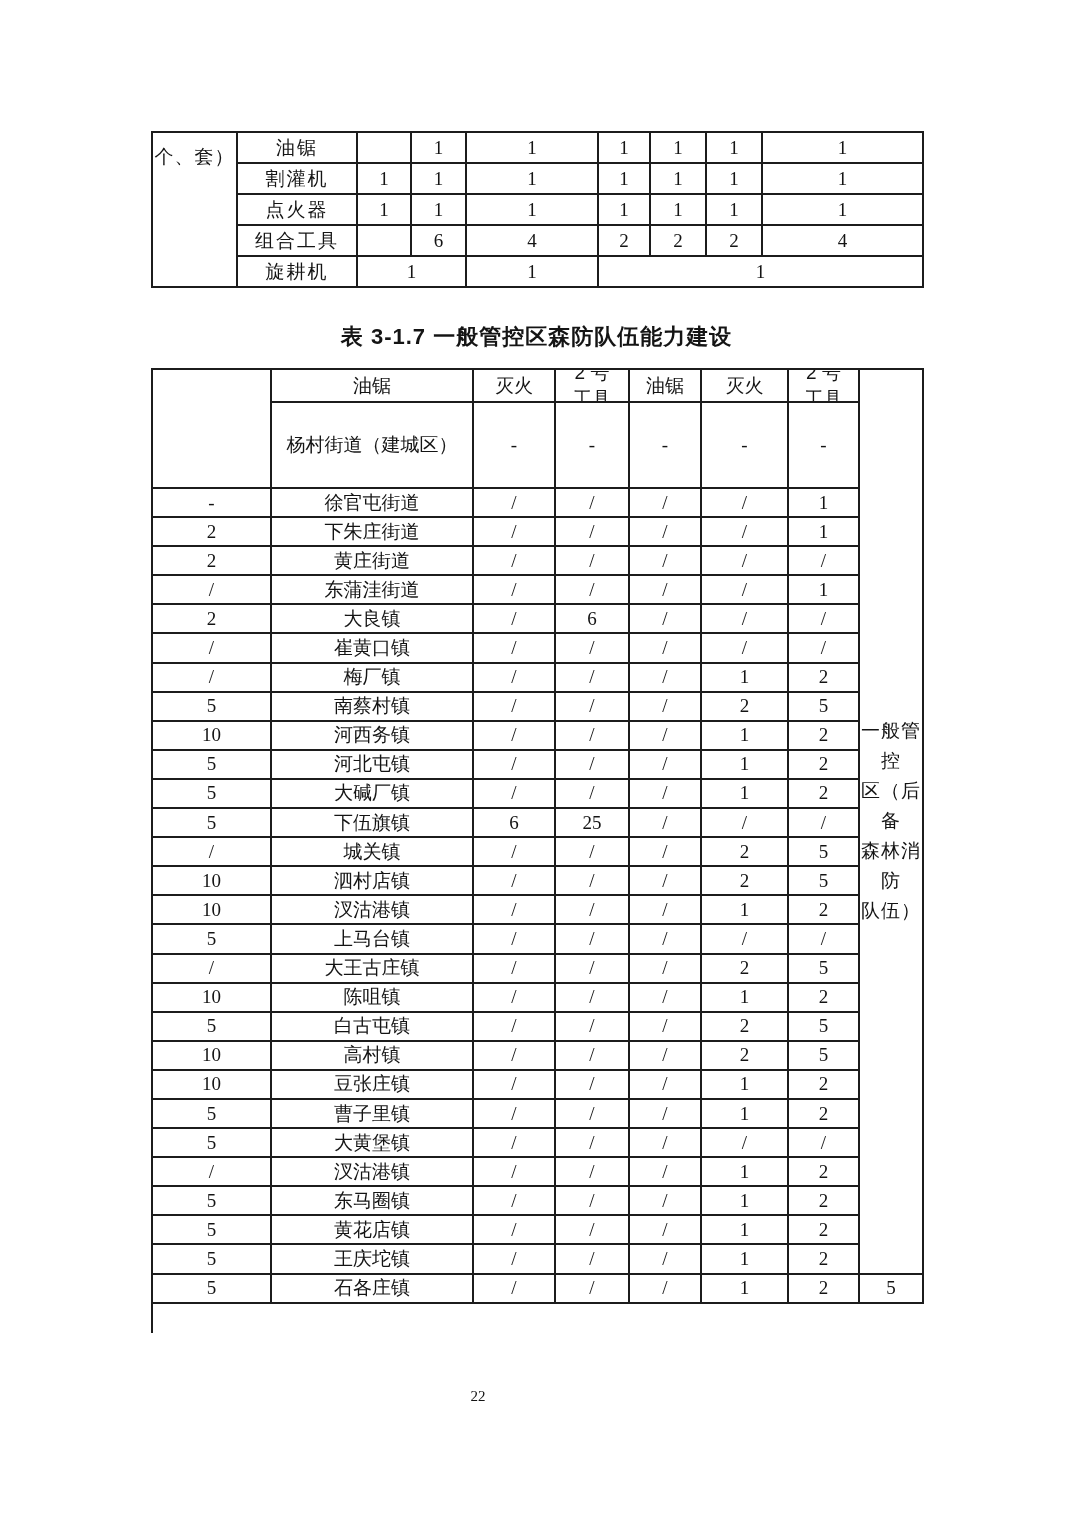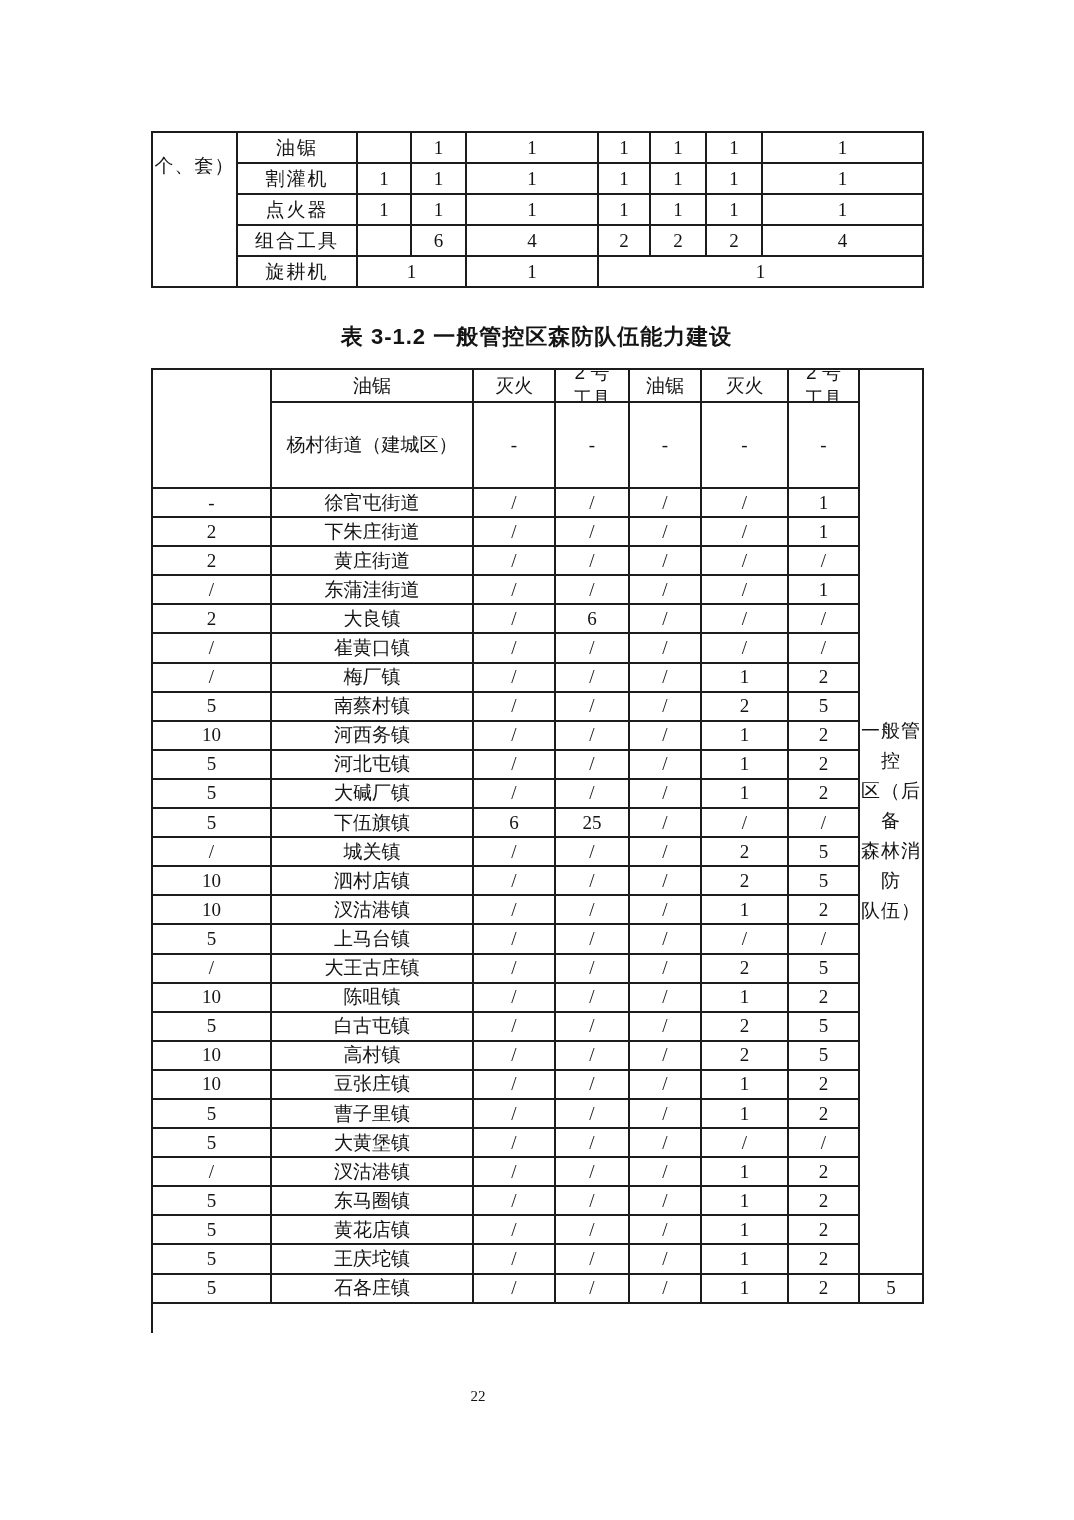--- a/index.html
+++ b/index.html
@@ -7,21 +7,21 @@
   body{position:relative;width:1074px;height:1520px;font-family:"Liberation Serif","DejaVu Serif",serif;color:#141414}
   .grid{display:grid;border-top:2px solid #1c1c1c;border-left:2px solid #1c1c1c}
   .cell{border-right:2px solid #1c1c1c;border-bottom:2px solid #1c1c1c;
         display:flex;align-items:center;justify-content:center;
         text-align:center;font-size:19px;line-height:24px;overflow:hidden}
   .pre{white-space:pre-line}
   
   #table1{position:absolute;left:151px;top:131px;
           grid-template-columns:85px 120px 54px 55px 132px 52px 56px 56px 161px;
           grid-template-rows:repeat(5,31px)}
-  #table1 .side{grid-row:span 5;align-items:flex-start;padding-top:21px;letter-spacing:1px}
+  #table1 .side{grid-row:span 5;align-items:flex-start;padding-top:12px;letter-spacing:1px}
   #table1 .lbl{letter-spacing:2px}
   .sp2{grid-column:span 2}
   .sp4{grid-column:span 4}
   
   #title{position:absolute;left:151px;top:322px;width:771px;text-align:center;
          font-family:"Liberation Sans","DejaVu Sans",sans-serif;
          font-size:22px;font-weight:bold;letter-spacing:1px}
   
   #table2{position:absolute;left:151px;top:368px;
           grid-template-columns:119px 202px 82px 74px 72px 87px 71px 64px;
@@ -75,21 +75,21 @@
   <div class="cell">2</div>
   <div class="cell">2</div>
   <div class="cell">4</div>
 
   <div class="cell lbl">旋耕机</div>
   <div class="cell sp2">1</div>
   <div class="cell">1</div>
   <div class="cell sp4">1</div>
 </div>
 
-<div id="title">表 3-1.2 一般管控区森防队伍能力建设</div>
+<div id="title">表 3-1.7 一般管控区森防队伍能力建设</div>
 
 <div id="table2" class="grid">
   <div class="cell h rs2"></div>
   <div class="cell h sub">油锯</div>
   <div class="cell h sub pre">风力
 灭火
 机</div>
   <div class="cell h sub pre">2 号
 工具</div>
   <div class="cell h sub">油锯</div>

